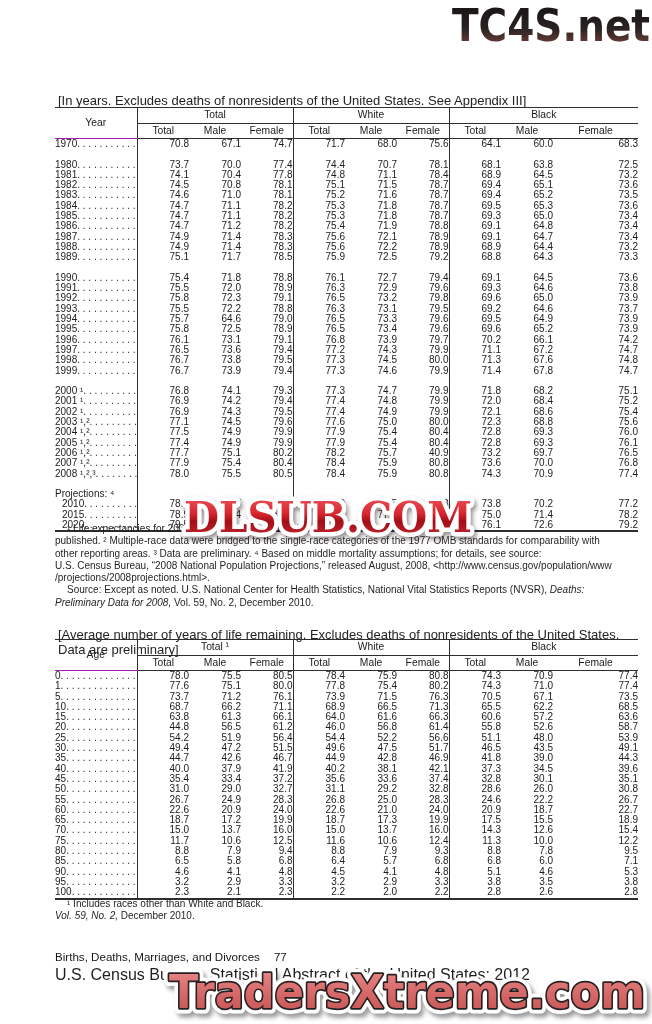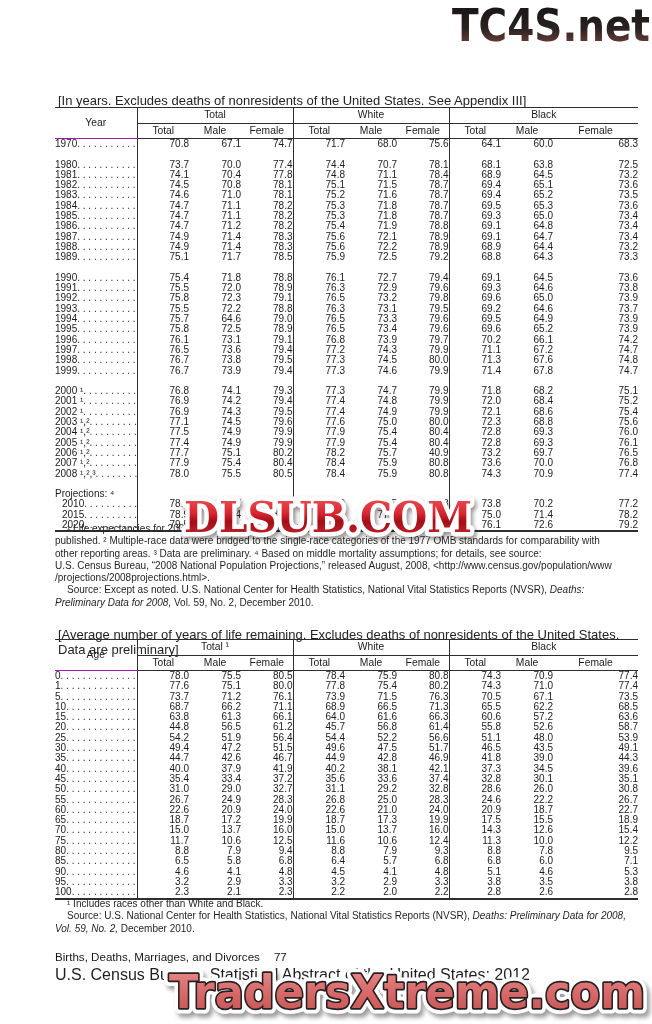--- a/index.html
+++ b/index.html
@@ -665,21 +665,21 @@
             <td class="c-num">66.3</td>
             <td class="c-num bl">60.6</td>
             <td class="c-num">57.2</td>
             <td class="c-num c-last">63.6</td>
           </tr>
           <tr>
             <td class="c-year"><span>20</span><span class="dots">. . . . . . . . . . . . . . . . . . </span></td>
             <td class="c-num bl">44.8</td>
             <td class="c-num">56.5</td>
             <td class="c-num">61.2</td>
-            <td class="c-num bl">45.7</td>
+            <td class="c-num bl">46.0</td>
             <td class="c-num">56.8</td>
             <td class="c-num">61.4</td>
             <td class="c-num bl">55.8</td>
             <td class="c-num">52.6</td>
             <td class="c-num c-last">58.7</td>
           </tr>
           <tr>
             <td class="c-year"><span>25</span><span class="dots">. . . . . . . . . . . . . . . . . . </span></td>
             <td class="c-num bl">54.2</td>
             <td class="c-num">51.9</td>
@@ -870,21 +870,20 @@
             <td class="c-num bl">2.8</td>
             <td class="c-num">2.6</td>
             <td class="c-num c-last">2.8</td>
           </tr>
         </tbody>
     </table>
   </div>
 
   <div class="footblock" id="t105-foot">
       <div class="fline find"><span>¹ Includes races other than White and Black.</span></div>
-      <div class="fline find"><span>Source: U.S. National Center for Health Statistics, National Vital Statistics Reports (NVSR), </span><span class="it">Deaths: Preliminary Data for 2008,</span></div>
       <div class="fline"><span class="it">Vol. 59, No. 2,</span><span> December 2010.</span></div>
     </div>
 
   <div id="footer-right">
     <span>Births, Deaths, Marriages, and Divorces</span><span class="pgno">77</span>
   </div>
   <div id="footer-left">U.S. Census Bureau, Statistical Abstract of the United States: 2012</div>
 
   <div class="wm" id="wm-top">
     <svg width="202" height="54" viewBox="0 0 202 54">

